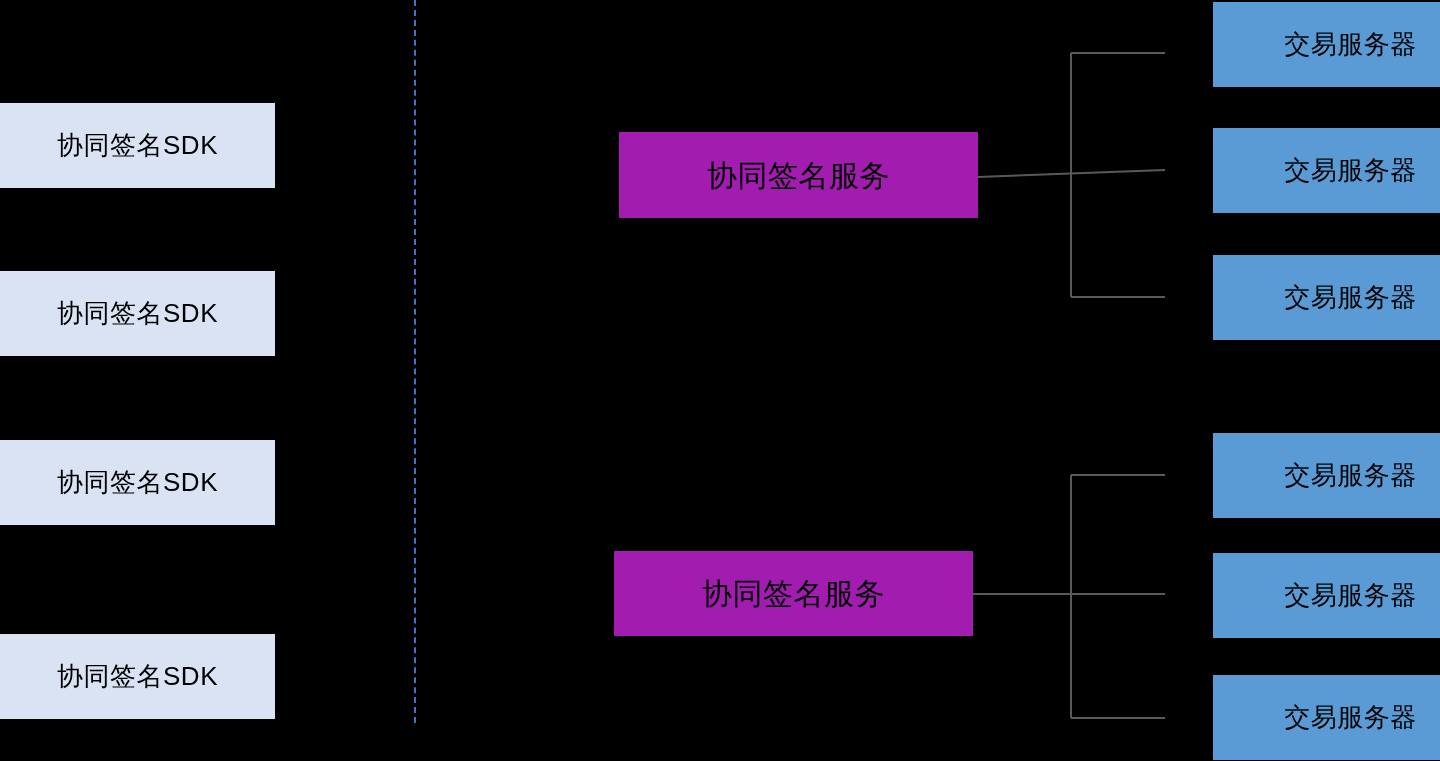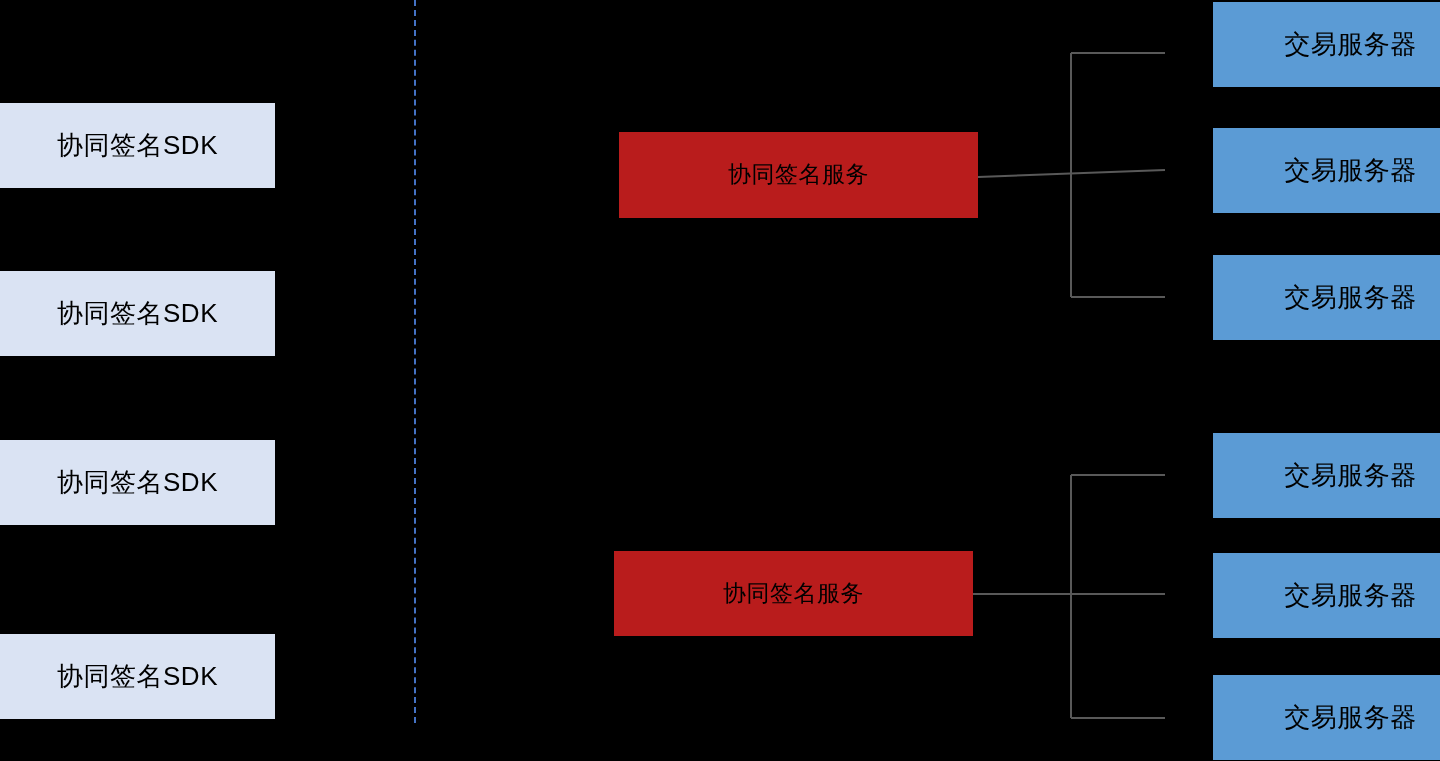--- a/index.html
+++ b/index.html
@@ -30,22 +30,22 @@
   .node-label {
     display: block;
   }
   .sdk-node {
     background: #dae3f3;
     font-size: 26px;
     letter-spacing: 0.5px;
     text-align: center;
   }
   .service-node {
-    background: #b91c1c;
-    font-size: 23px;
+    background: #a21caf;
+    font-size: 30px;
     letter-spacing: 0.5px;
   }
   .server-node {
     background: #5b9bd5;
     font-size: 26px;
     letter-spacing: 0.5px;
     margin-left: 48px;
   }
   .divider {
     position: absolute;

